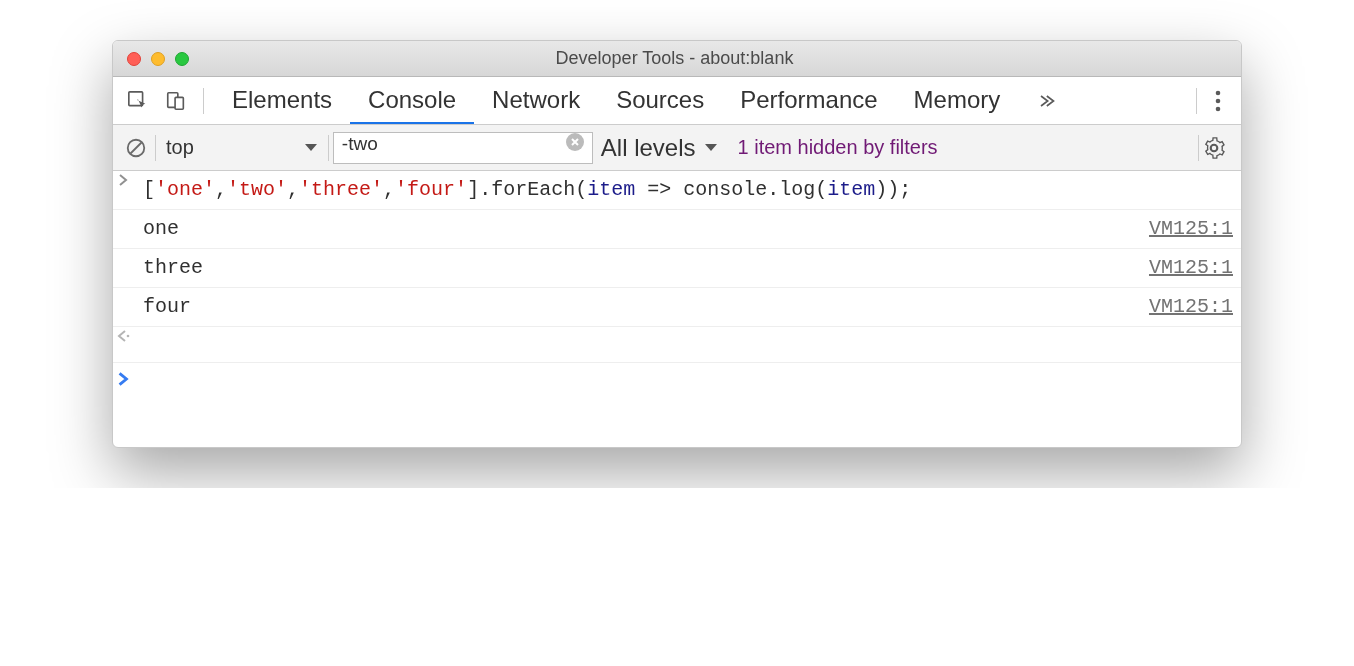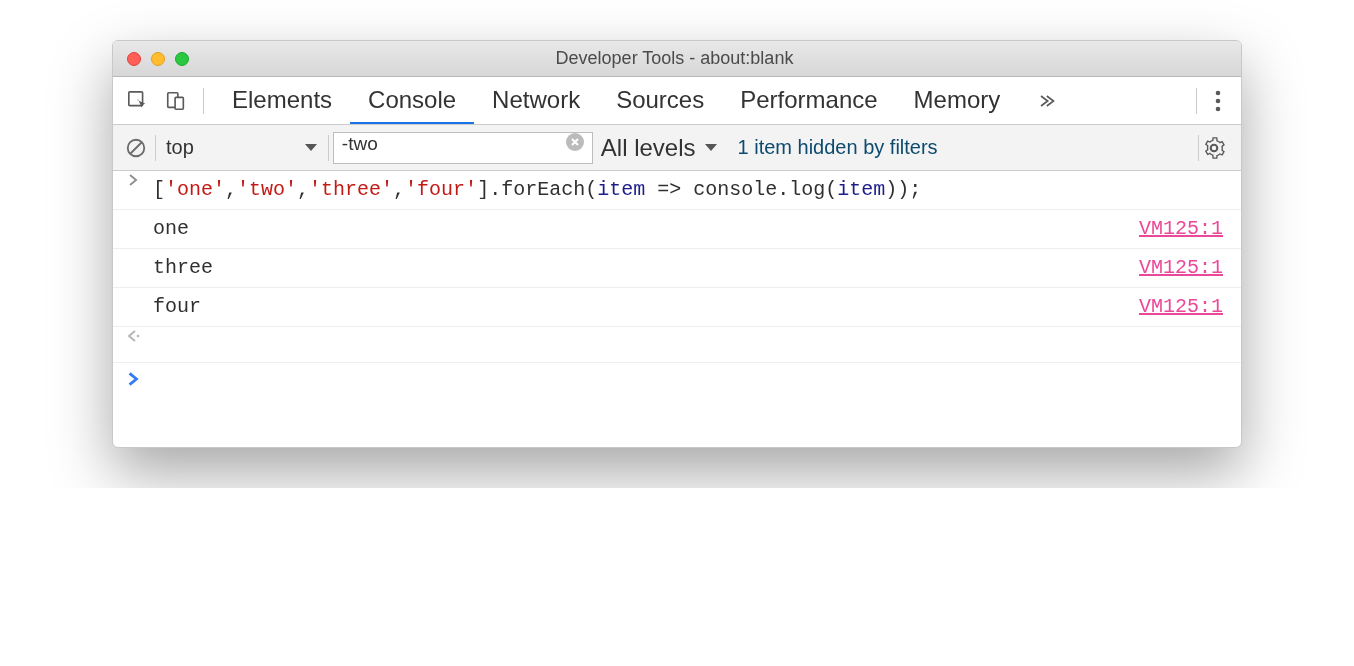--- a/index.html
+++ b/index.html
@@ -84,39 +84,39 @@
     font-size:19px;
     color:#333;
   }
   .filter-input .val { flex:1; }
   .filter-input .clear {
     width:18px; height:18px; border-radius:50%;
     background:#bbb; color:#fff; display:flex; align-items:center; justify-content:center;
     font-size:12px; line-height:1;
   }
   .levels { display:flex; align-items:center; gap:8px; font-size:24px; color:#333; margin-left:8px; }
-  .hidden-text { color:#0c4a6e; font-size:20px; margin-left:20px; flex:1; }
+  .hidden-text { color:#701a75; font-size:20px; margin-left:20px; flex:1; }
   .gear { color:#5a5a5a; padding-right:8px; }
   .console {
     font-family: Menlo, Consolas, "Courier New", monospace;
     font-size:20px;
     line-height:1.7;
     color:#303030;
   }
   .row {
     display:flex; align-items:flex-start;
     border-bottom:1px solid #eee;
-    padding: 2px 14px;
+    padding: 2px 4px;
     min-height:36px;
   }
   .row.noborder { border-bottom:none; }
   .gut { width:26px; flex:none; color:#919191; font-size:18px; line-height:1.8; }
   .gut.blue { color:#367cf1; font-weight:bold; font-size:20px; }
   .content { flex:1; white-space:pre; }
-  .src { color:#ec4899; text-decoration:underline; padding-right:4px;margin-left:8px; }
+  .src { color:#737373; text-decoration:underline; padding-right:4px;margin-left:8px; }
   
   .pun { color:#303030; }
   .str { color:#c41a16; }
   .id  { color:#1c1c8a; }
   .gray { color:#919191; }
   .input-row { padding-top:8px; }
 
   svg { display:block; }
 </style>
 </head>

